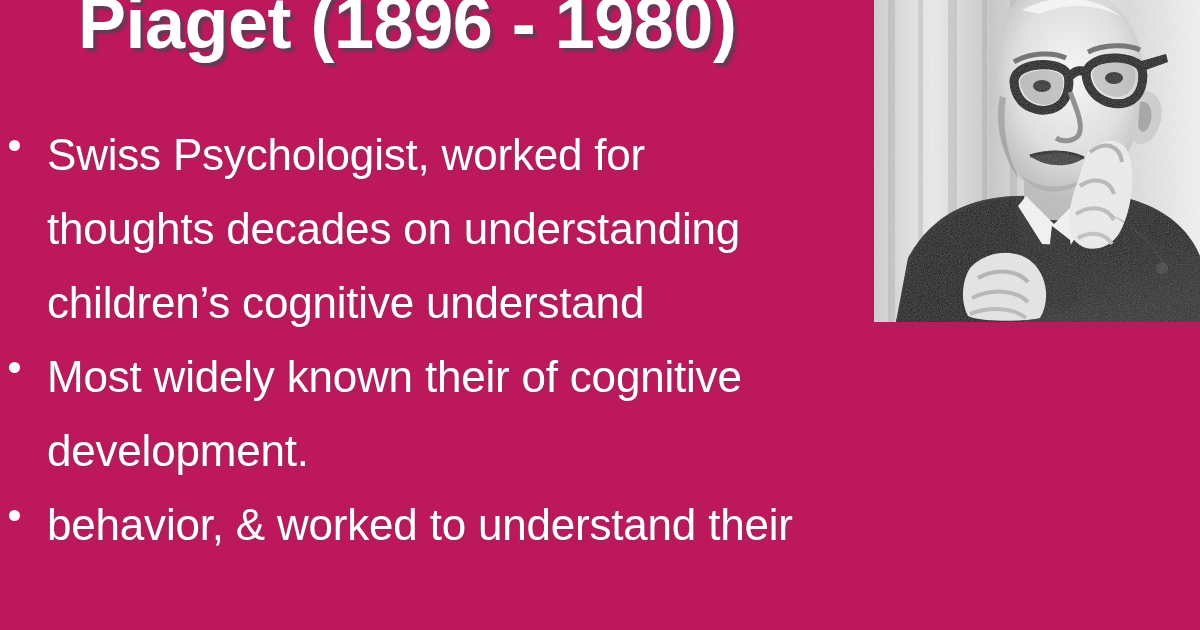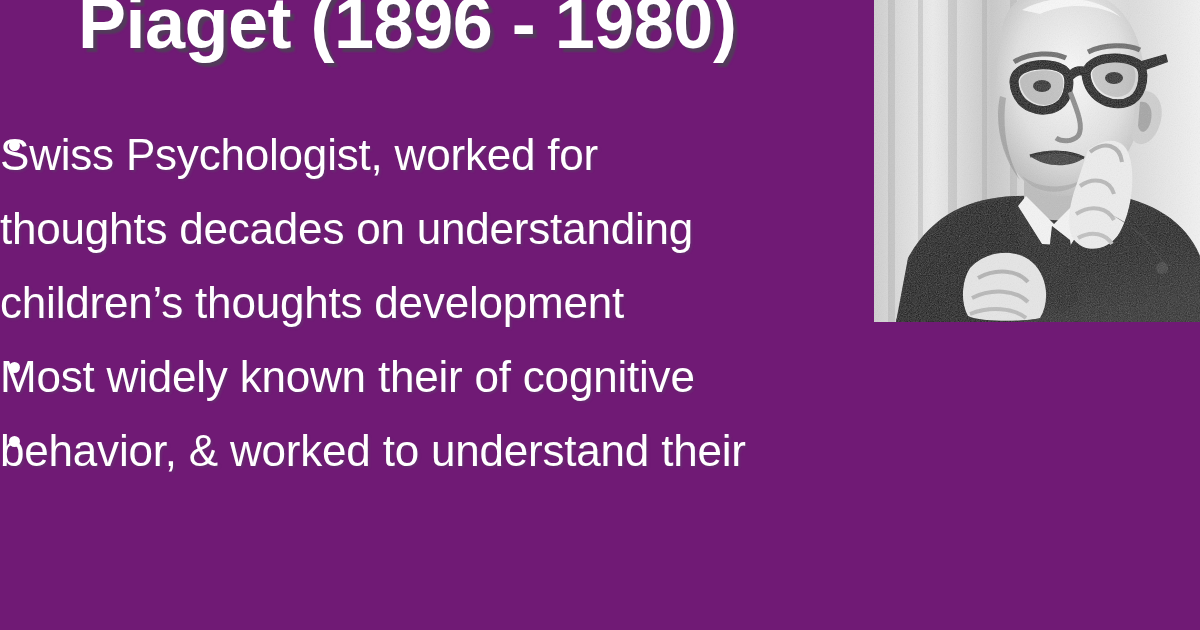--- a/index.html
+++ b/index.html
@@ -5,21 +5,21 @@
   html, body {
     margin: 0;
     padding: 0;
     background: #ffffff;
   }
   #slide {
     position: relative;
     width: 1200px;
     height: 630px;
     overflow: hidden;
-    background: #701a75;
+    background: #be185d;
     font-family: "Liberation Sans", sans-serif;
     -webkit-font-smoothing: antialiased;
   }
 
   
   #slide-title {
     position: absolute;
     left: 78px;
     top: -18px;
     font-size: 72px;
@@ -33,20 +33,21 @@
 
   
   #body {
     position: absolute;
     left: 0;
     top: 118px;
     width: 1200px;
   }
   .bullet-row {
     position: relative;
+    padding-left: 47px;
   }
   .bullet-dot {
     position: absolute;
     left: 9px;
     top: 22px;
     width: 11px;
     height: 11px;
     border-radius: 50%;
     background: #ffffff;
   }
@@ -85,28 +86,29 @@
 
   <div id="slide-title">Piaget (1896 - 1980)</div>
 
   <div id="body">
 
     <div class="bullet-row">
       <span class="bullet-dot"></span>
       <div class="bullet-text">
         <span class="bullet-line">Swiss Psychologist, worked for</span>
         <span class="bullet-line">thoughts decades on understanding</span>
-        <span class="bullet-line">children’s thoughts development</span>
+        <span class="bullet-line">children’s cognitive understand</span>
       </div>
     </div>
 
     <div class="bullet-row">
       <span class="bullet-dot"></span>
       <div class="bullet-text">
         <span class="bullet-line">Most widely known their of cognitive</span>
+        <span class="bullet-line">development.</span>
       </div>
     </div>
 
     <div class="bullet-row">
       <span class="bullet-dot"></span>
       <div class="bullet-text">
         <span class="bullet-line">behavior, &amp; worked to understand their</span>
       </div>
     </div>
 

